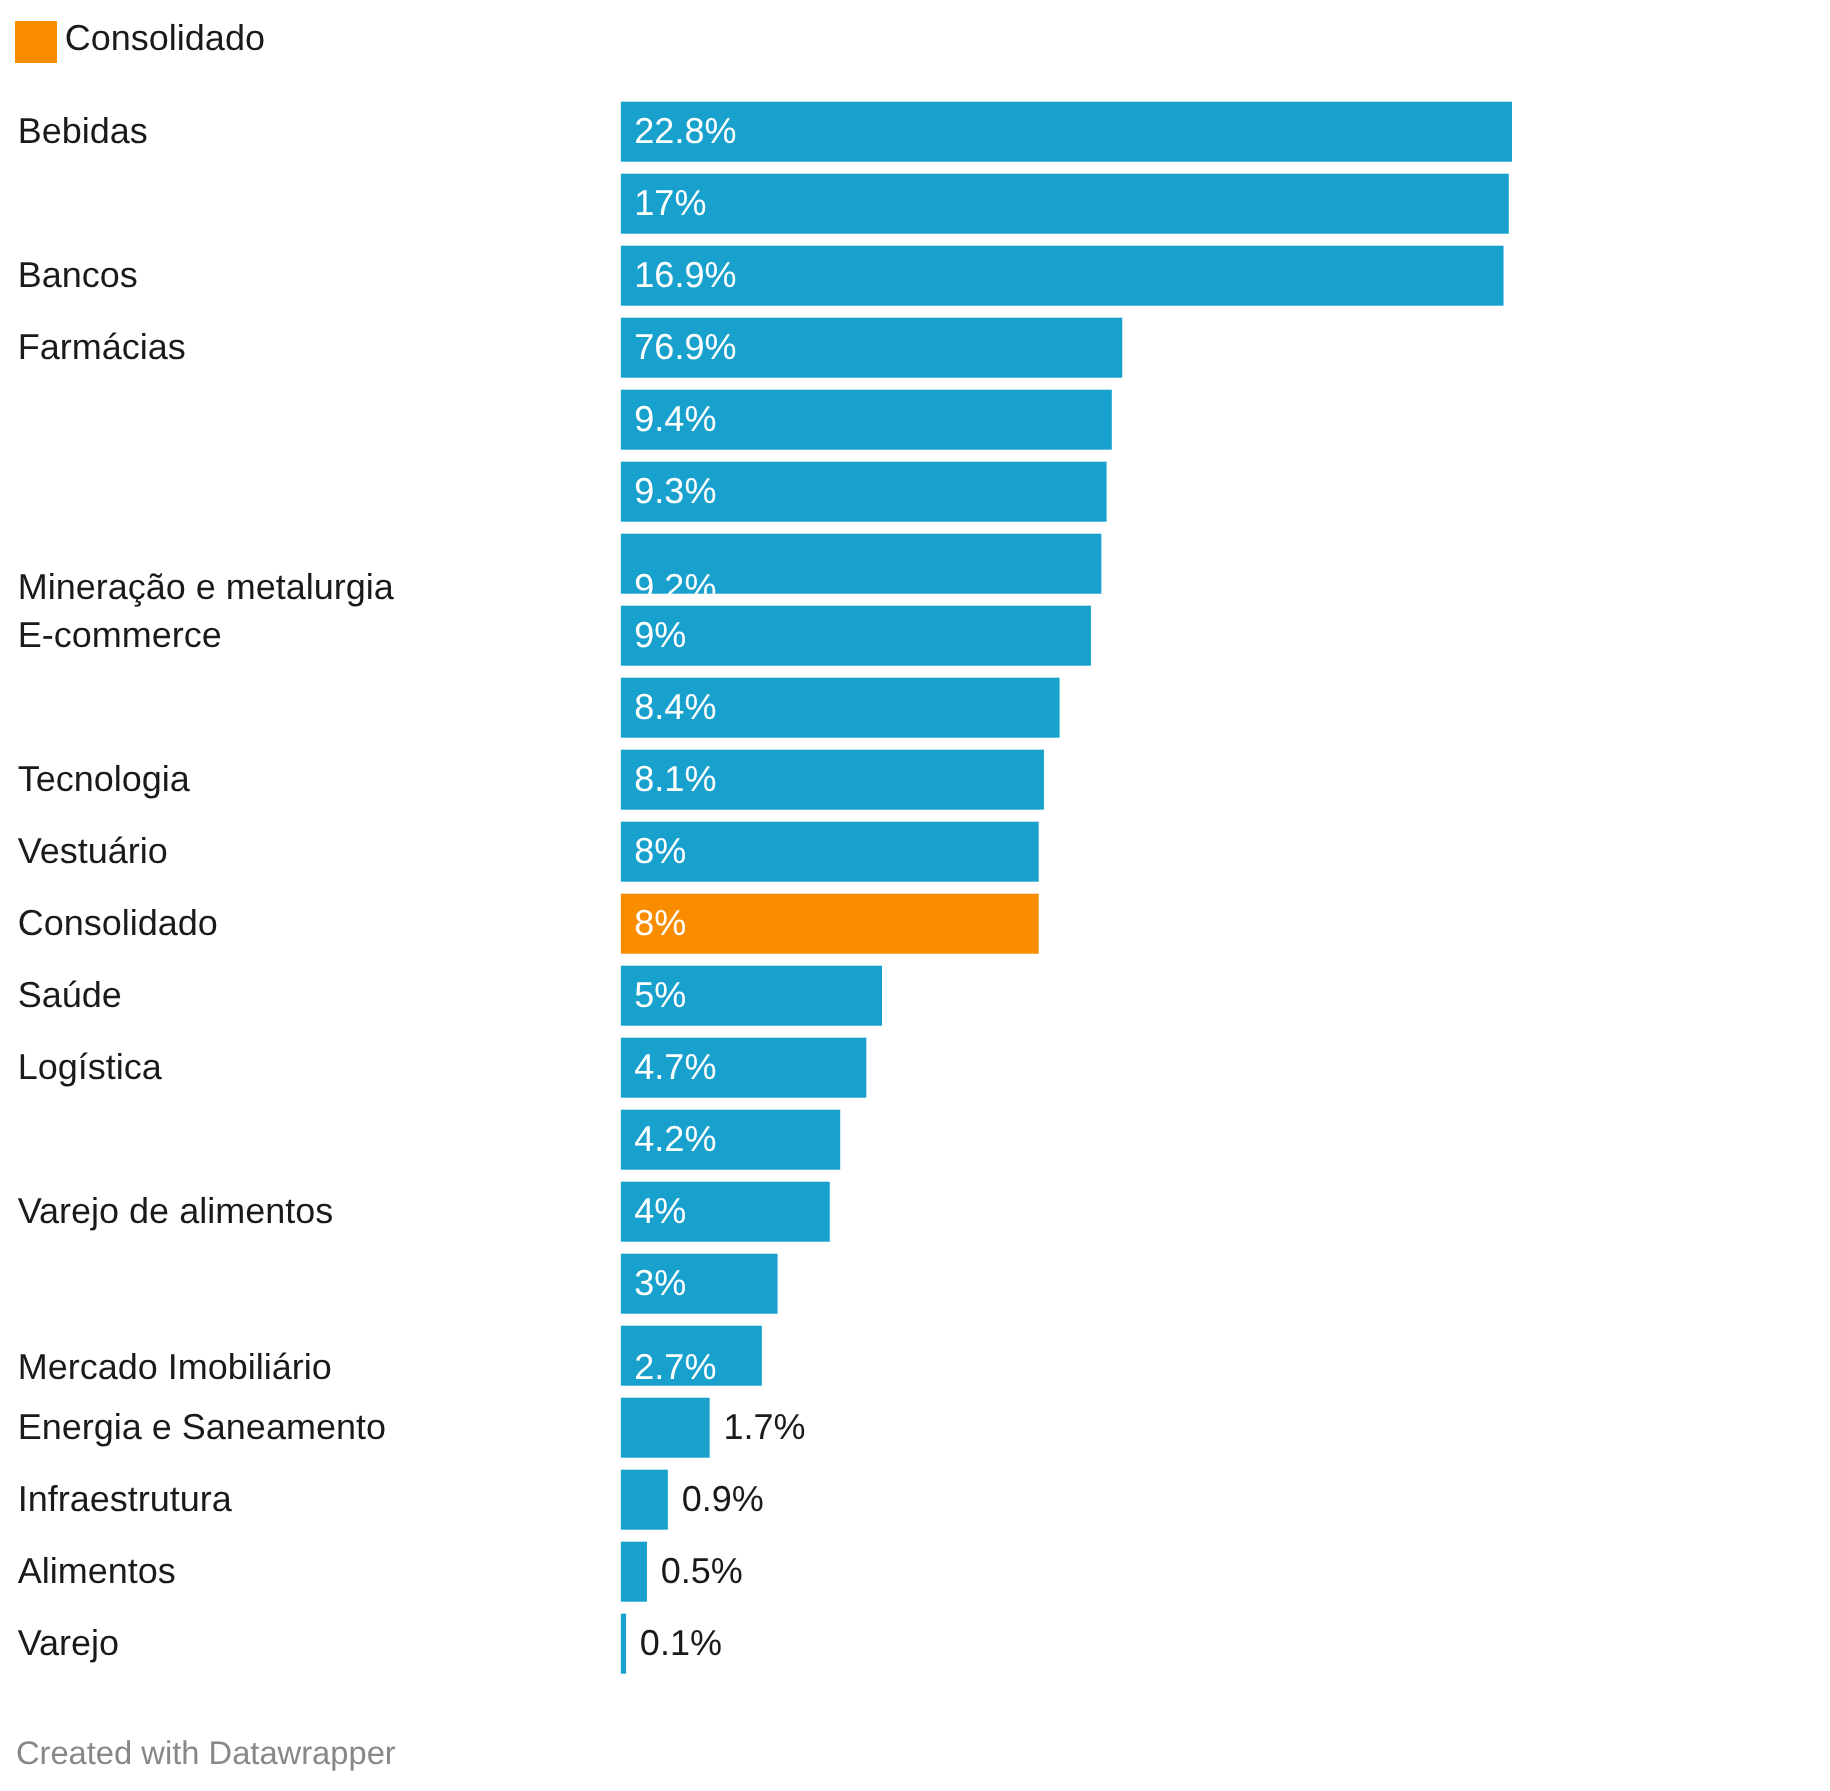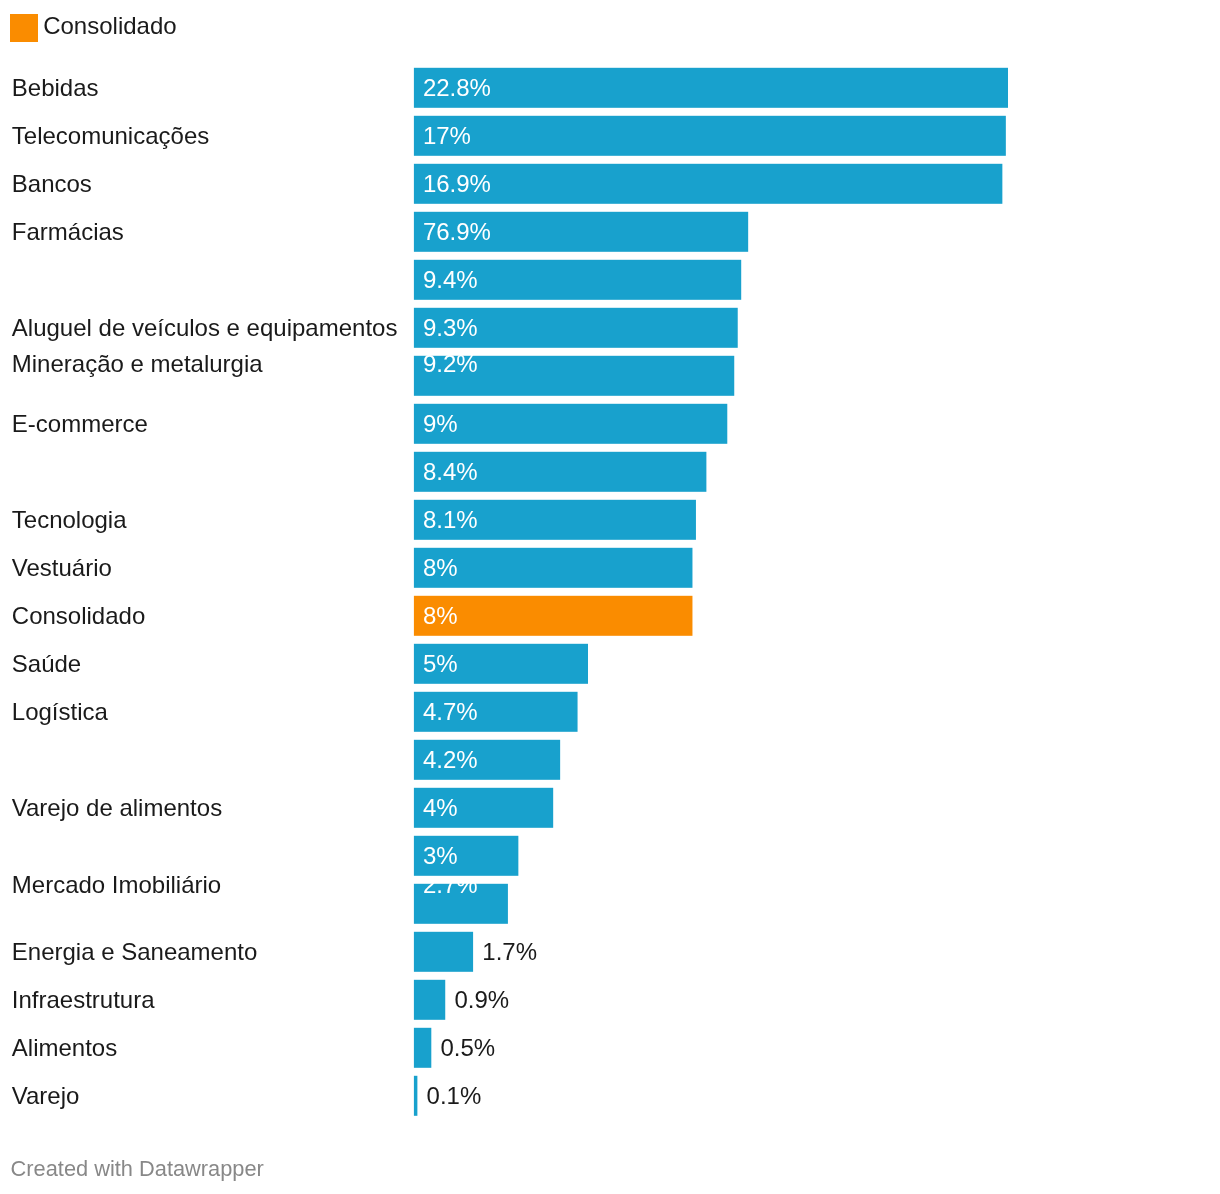--- a/index.html
+++ b/index.html
@@ -74,39 +74,37 @@
       <rect x="413.9" y="1027.8" width="17.41" height="40" fill="#18a1cd"></rect>
       <rect x="413.9" y="1075.8" width="3.482" height="40" fill="#18a1cd"></rect>
     </svg>
 
   <div id="rows">
       <div class="row" style="top: 67.8px;">
         <div class="row-label">Bebidas</div>
         <div class="bar-value inside" style="left: 422.9px; color: rgb(255, 255, 255);">22.8%</div>
       </div>
       <div class="row" style="top: 115.8px;">
-        <div class="row-label">Telecomunicações</div>
         <div class="bar-value inside" style="left: 422.9px; color: rgb(255, 255, 255);">17%</div>
       </div>
       <div class="row" style="top: 163.8px;">
         <div class="row-label">Bancos</div>
         <div class="bar-value inside" style="left: 422.9px; color: rgb(255, 255, 255);">16.9%</div>
       </div>
       <div class="row" style="top: 211.8px;">
         <div class="row-label">Farmácias</div>
         <div class="bar-value inside" style="left: 422.9px; color: rgb(255, 255, 255);">76.9%</div>
       </div>
       <div class="row" style="top: 259.8px;">
         <div class="bar-value inside" style="left: 422.9px; color: rgb(255, 255, 255);">9.4%</div>
       </div>
       <div class="row" style="top: 307.8px;">
-        <div class="row-label">Aluguel de veículos e equipamentos</div>
         <div class="bar-value inside" style="left: 422.9px; color: rgb(255, 255, 255);">9.3%</div>
       </div>
-      <div class="row" style="top: 344px;">
+      <div class="row" style="top: 372px;">
         <div class="row-label">Mineração e metalurgia</div>
         <div class="bar-value inside" style="left: 422.9px; color: rgb(255, 255, 255);">9.2%</div>
       </div>
       <div class="row" style="top: 403.8px;">
         <div class="row-label">E-commerce</div>
         <div class="bar-value inside" style="left: 422.9px; color: rgb(255, 255, 255);">9%</div>
       </div>
       <div class="row" style="top: 451.8px;">
         <div class="bar-value inside" style="left: 422.9px; color: rgb(255, 255, 255);">8.4%</div>
       </div>
@@ -133,21 +131,21 @@
       <div class="row" style="top: 739.8px;">
         <div class="bar-value inside" style="left: 422.9px; color: rgb(255, 255, 255);">4.2%</div>
       </div>
       <div class="row" style="top: 787.8px;">
         <div class="row-label">Varejo de alimentos</div>
         <div class="bar-value inside" style="left: 422.9px; color: rgb(255, 255, 255);">4%</div>
       </div>
       <div class="row" style="top: 835.8px;">
         <div class="bar-value inside" style="left: 422.9px; color: rgb(255, 255, 255);">3%</div>
       </div>
-      <div class="row" style="top: 865px;">
+      <div class="row" style="top: 892px;">
         <div class="row-label">Mercado Imobiliário</div>
         <div class="bar-value inside" style="left: 422.9px; color: rgb(255, 255, 255);">2.7%</div>
       </div>
       <div class="row" style="top: 931.8px;">
         <div class="row-label">Energia e Saneamento</div>
         <div class="bar-value outside" style="left: 482.294px; color: rgb(26, 26, 26);">1.7%</div>
       </div>
       <div class="row" style="top: 979.8px;">
         <div class="row-label">Infraestrutura</div>
         <div class="bar-value outside" style="left: 454.438px; color: rgb(26, 26, 26);">0.9%</div>

